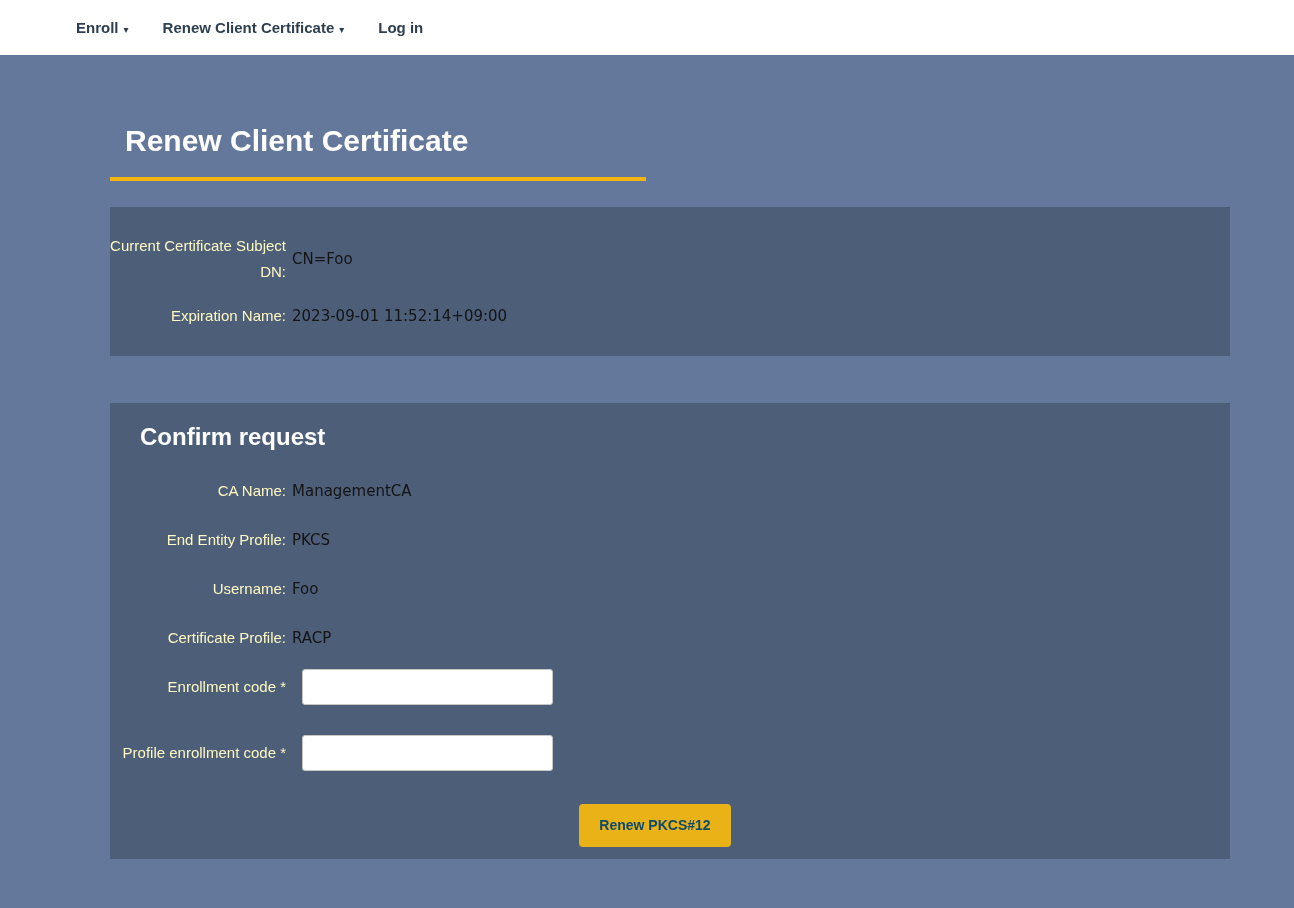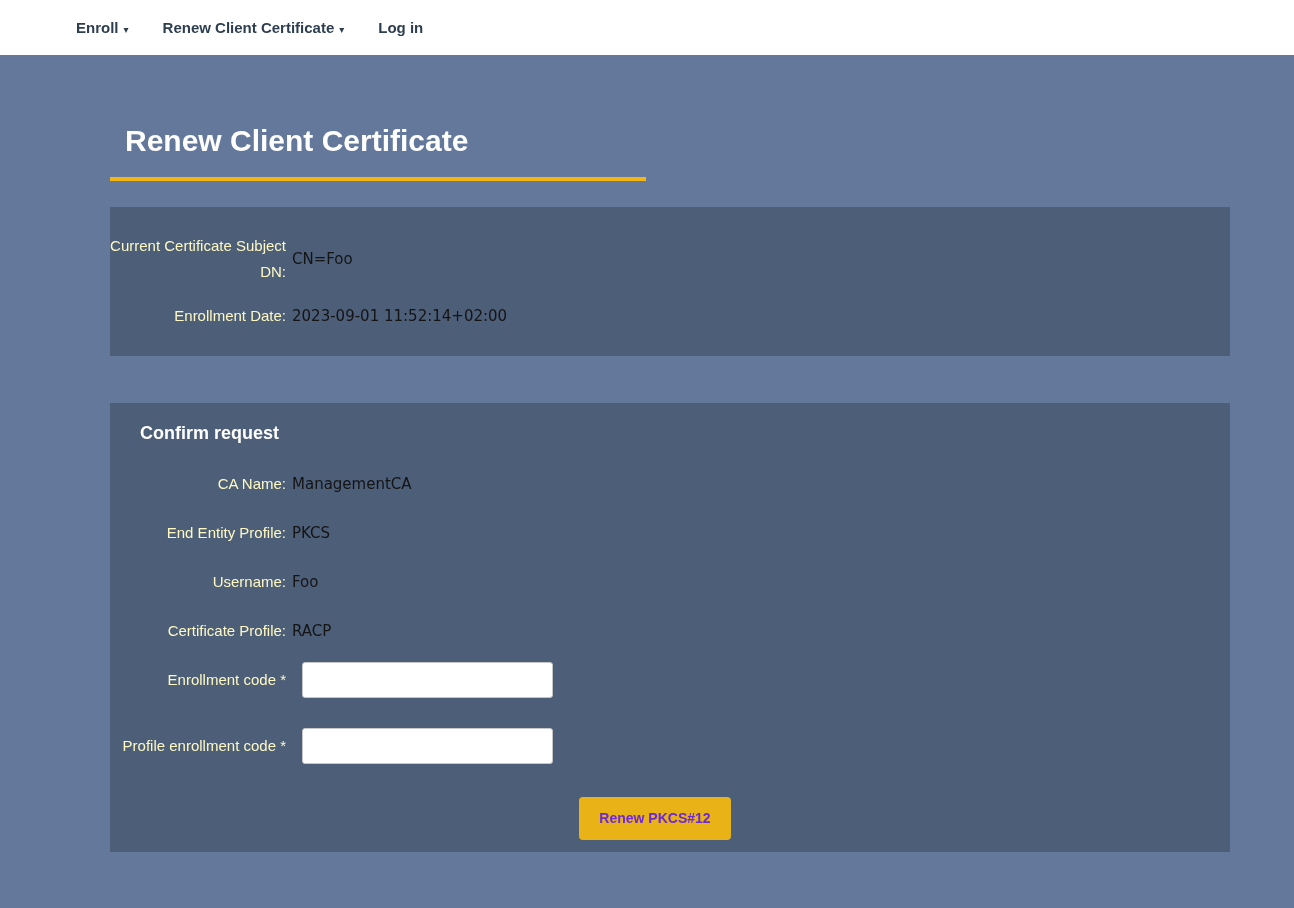--- a/index.html
+++ b/index.html
@@ -62,21 +62,21 @@
   .panel {
     background: #4d5e78;
     width: 1120px;
     padding: 26px 30px 22px 0;
   }
   .panel-1 { margin-top: 26px; }
   .panel-2 { margin-top: 47px; padding-top: 20px; }
 
   .panel-heading {
     margin: 0 0 22px 30px;
-    font-size: 18px;
+    font-size: 24px;
     font-weight: 700;
     color: #ffffff;
   }
 
   .form-row {
     display: flex;
     align-items: center;
     min-height: 36px;
     margin-bottom: 13px;
   }
@@ -113,21 +113,21 @@
     justify-content: center;
     margin-top: 33px;
     margin-bottom: -10px;
   }
   .submit-btn {
     min-width: 142px;
     height: 43px;
     background: #e9b217;
     border: none;
     border-radius: 4px;
-    color: #6d28d9;
+    color: #0c4a6e;
     font-family: "Liberation Sans", sans-serif;
     font-size: 14px;
     font-weight: 700;
     cursor: pointer;
     padding: 0 20px;
   }
 </style>
 </head>
 <body>
 
@@ -152,22 +152,22 @@
     <div class="title-block">
       <h1 class="page-title">Renew Client Certificate</h1>
     </div>
 
     <div class="panel panel-1">
       <div class="form-row">
         <div class="form-label">Current Certificate Subject DN:</div>
         <div class="form-value">CN=Foo</div>
       </div>
       <div class="form-row last">
-        <div class="form-label">Enrollment Date:</div>
-        <div class="form-value">2023-09-01 11:52:14+02:00</div>
+        <div class="form-label">Expiration Name:</div>
+        <div class="form-value">2023-09-01 11:52:14+09:00</div>
       </div>
     </div>
 
     <div class="panel panel-2">
       <h2 class="panel-heading">Confirm request</h2>
 
       <div class="form-row">
         <div class="form-label">CA Name:</div>
         <div class="form-value">ManagementCA</div>
       </div>

